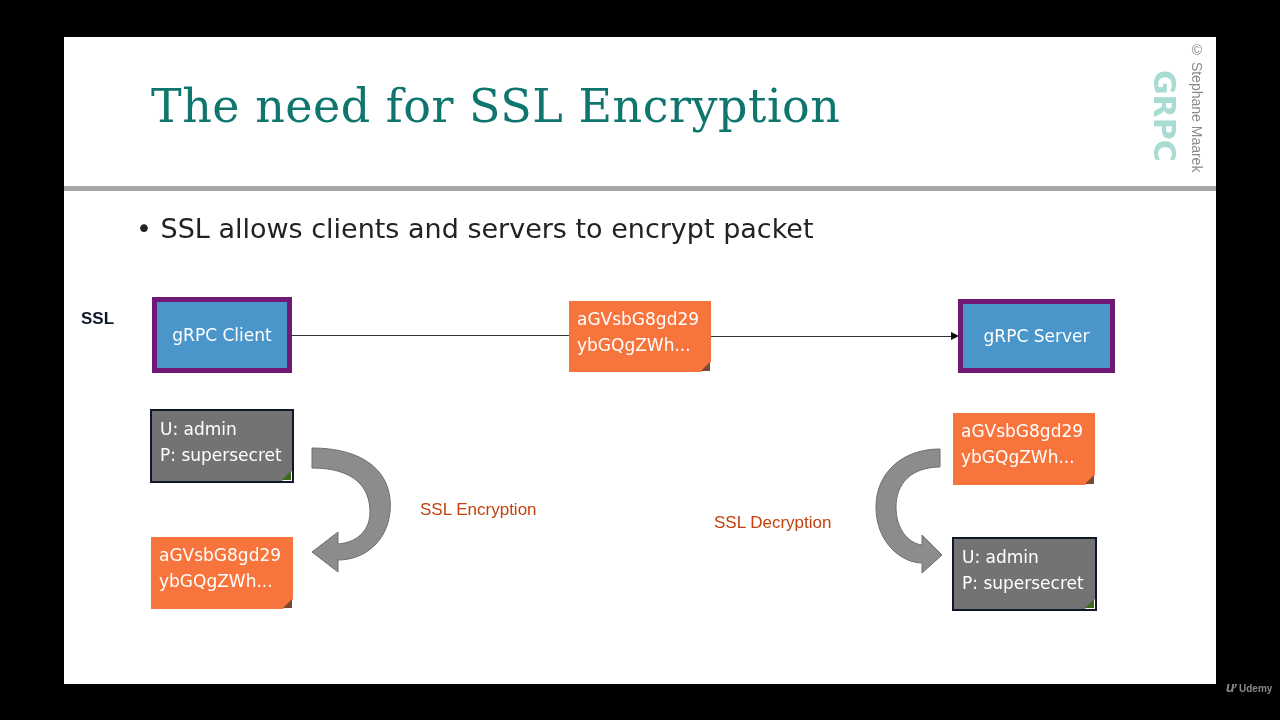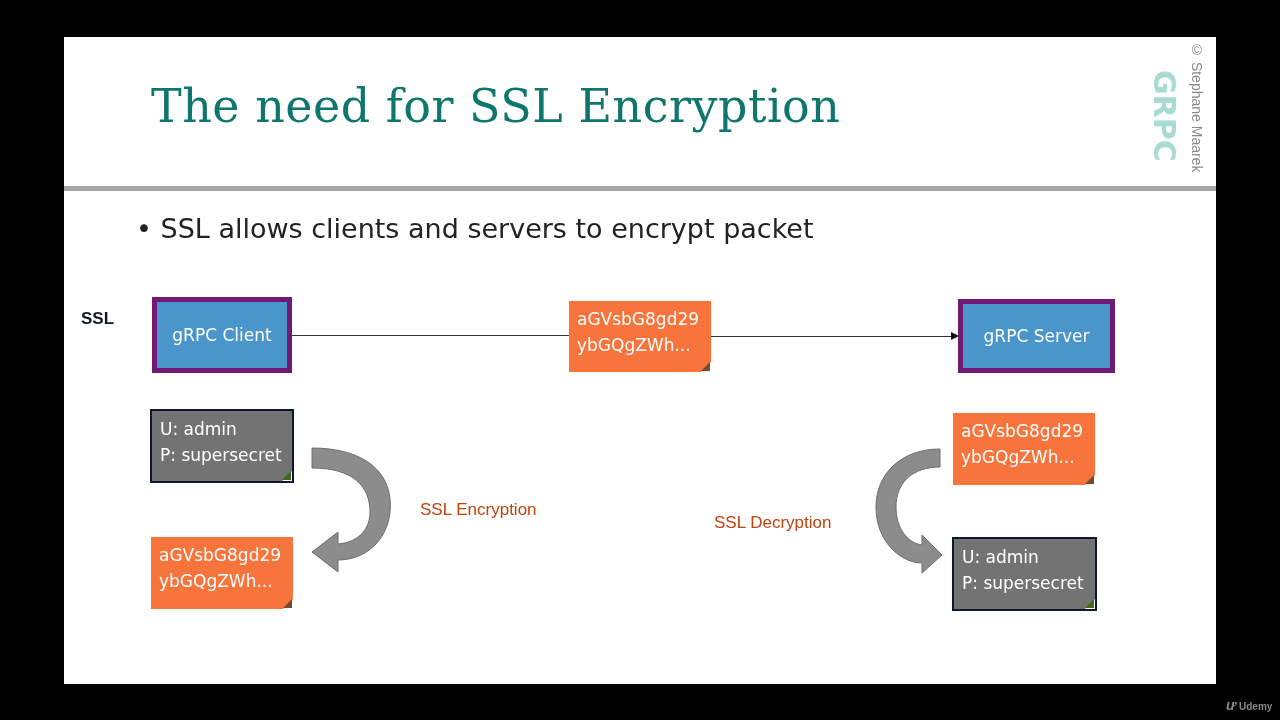--- a/index.html
+++ b/index.html
@@ -16,21 +16,21 @@
   .blue { background:#4a95c9; border:5px solid #701a75; display:flex; align-items:center; justify-content:center; font-size:17px; }
   .note { font-size:17px; line-height:26px; padding:5px 8px; }
   .orange { background:#f7743c; }
   .green { background:#737373; border:2px solid #0f172a; }
   .fold { position:absolute; right:0; bottom:0; width:0; height:0; border-left:10px solid transparent; border-bottom:10px solid #fff; }
   .fold-inner { position:absolute; right:1px; bottom:1px; width:0; height:0; border-right:9px solid #7a4a30; border-top:9px solid transparent; }
   .fold-inner.g { border-right-color:#3f6a1a; }
   .line { position:absolute; height:1px; background:#333; }
   .arrowhead { position:absolute; width:0; height:0; border-top:4px solid transparent; border-bottom:4px solid transparent; border-left:8px solid #111; }
   .caption { position:absolute; font-family:Liberation Sans, sans-serif; font-size:17px; color:#c2410c; }
-  .udemy { position:absolute; left:1226px; top:697px; color:#888; font-size:10px; font-weight:bold; }
+  .udemy { position:absolute; left:1226px; top:679px; color:#888; font-size:10px; font-weight:bold; }
   .udemy .u { font-size:14px; font-style:italic; margin-right:3px; }
   svg.curve { position:absolute; overflow:visible; }
 </style>
 </head>
 <body>
 
 <div class="slide">
   <div class="title">The need for SSL Encryption</div>
 
   <div class="watermark">

